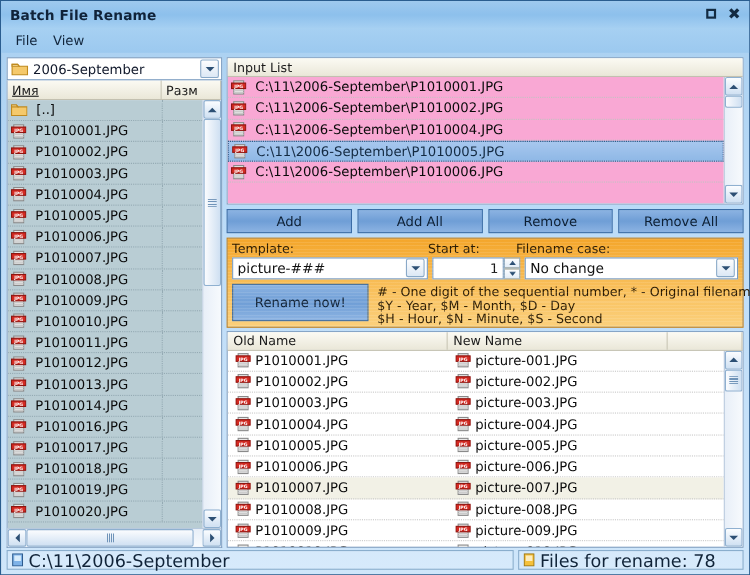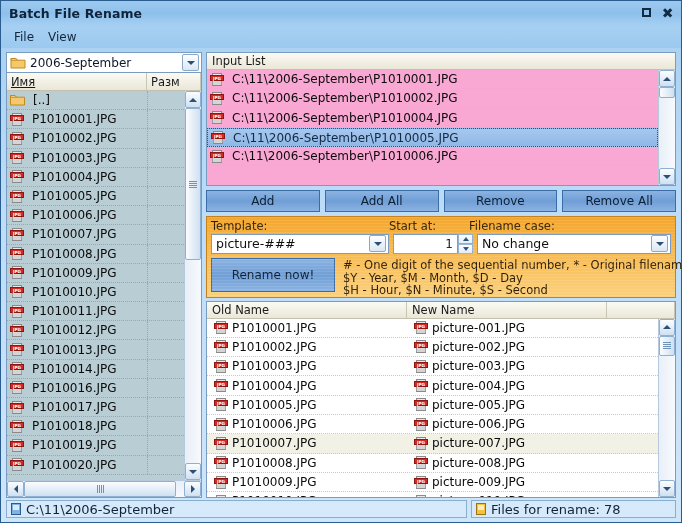--- a/index.html
+++ b/index.html
@@ -288,21 +288,21 @@
                 border-left: 1px solid #b7c9dd; display: flex; flex-direction: column; }
 
   
   #statusbar {
     height: 24px; flex: 0 0 24px; display: flex; align-items: center;
     gap: 4px; padding: 2px 5px 4px 5px;
   }
   .status-cell {
     height: 18px; display: flex; align-items: center;
     border: 1px solid #8aaecd; background: rgba(255,255,255,.18);
-    font-size: 13px; color: #102338; padding-left: 4px;
+    font-size: 16px; color: #102338; padding-left: 4px;
   }
   #status-path { flex: 1 1 auto; min-width: 0; }
   #status-count { width: 205px; flex: 0 0 205px; }
   .sb-ico { margin-right: 5px; flex: 0 0 auto; display: flex; }
 
   .ico { flex: 0 0 auto; display: block; }
   .jpgico { margin: 0 4px 0 3px; }
 </style>
 </head>
 <body>

